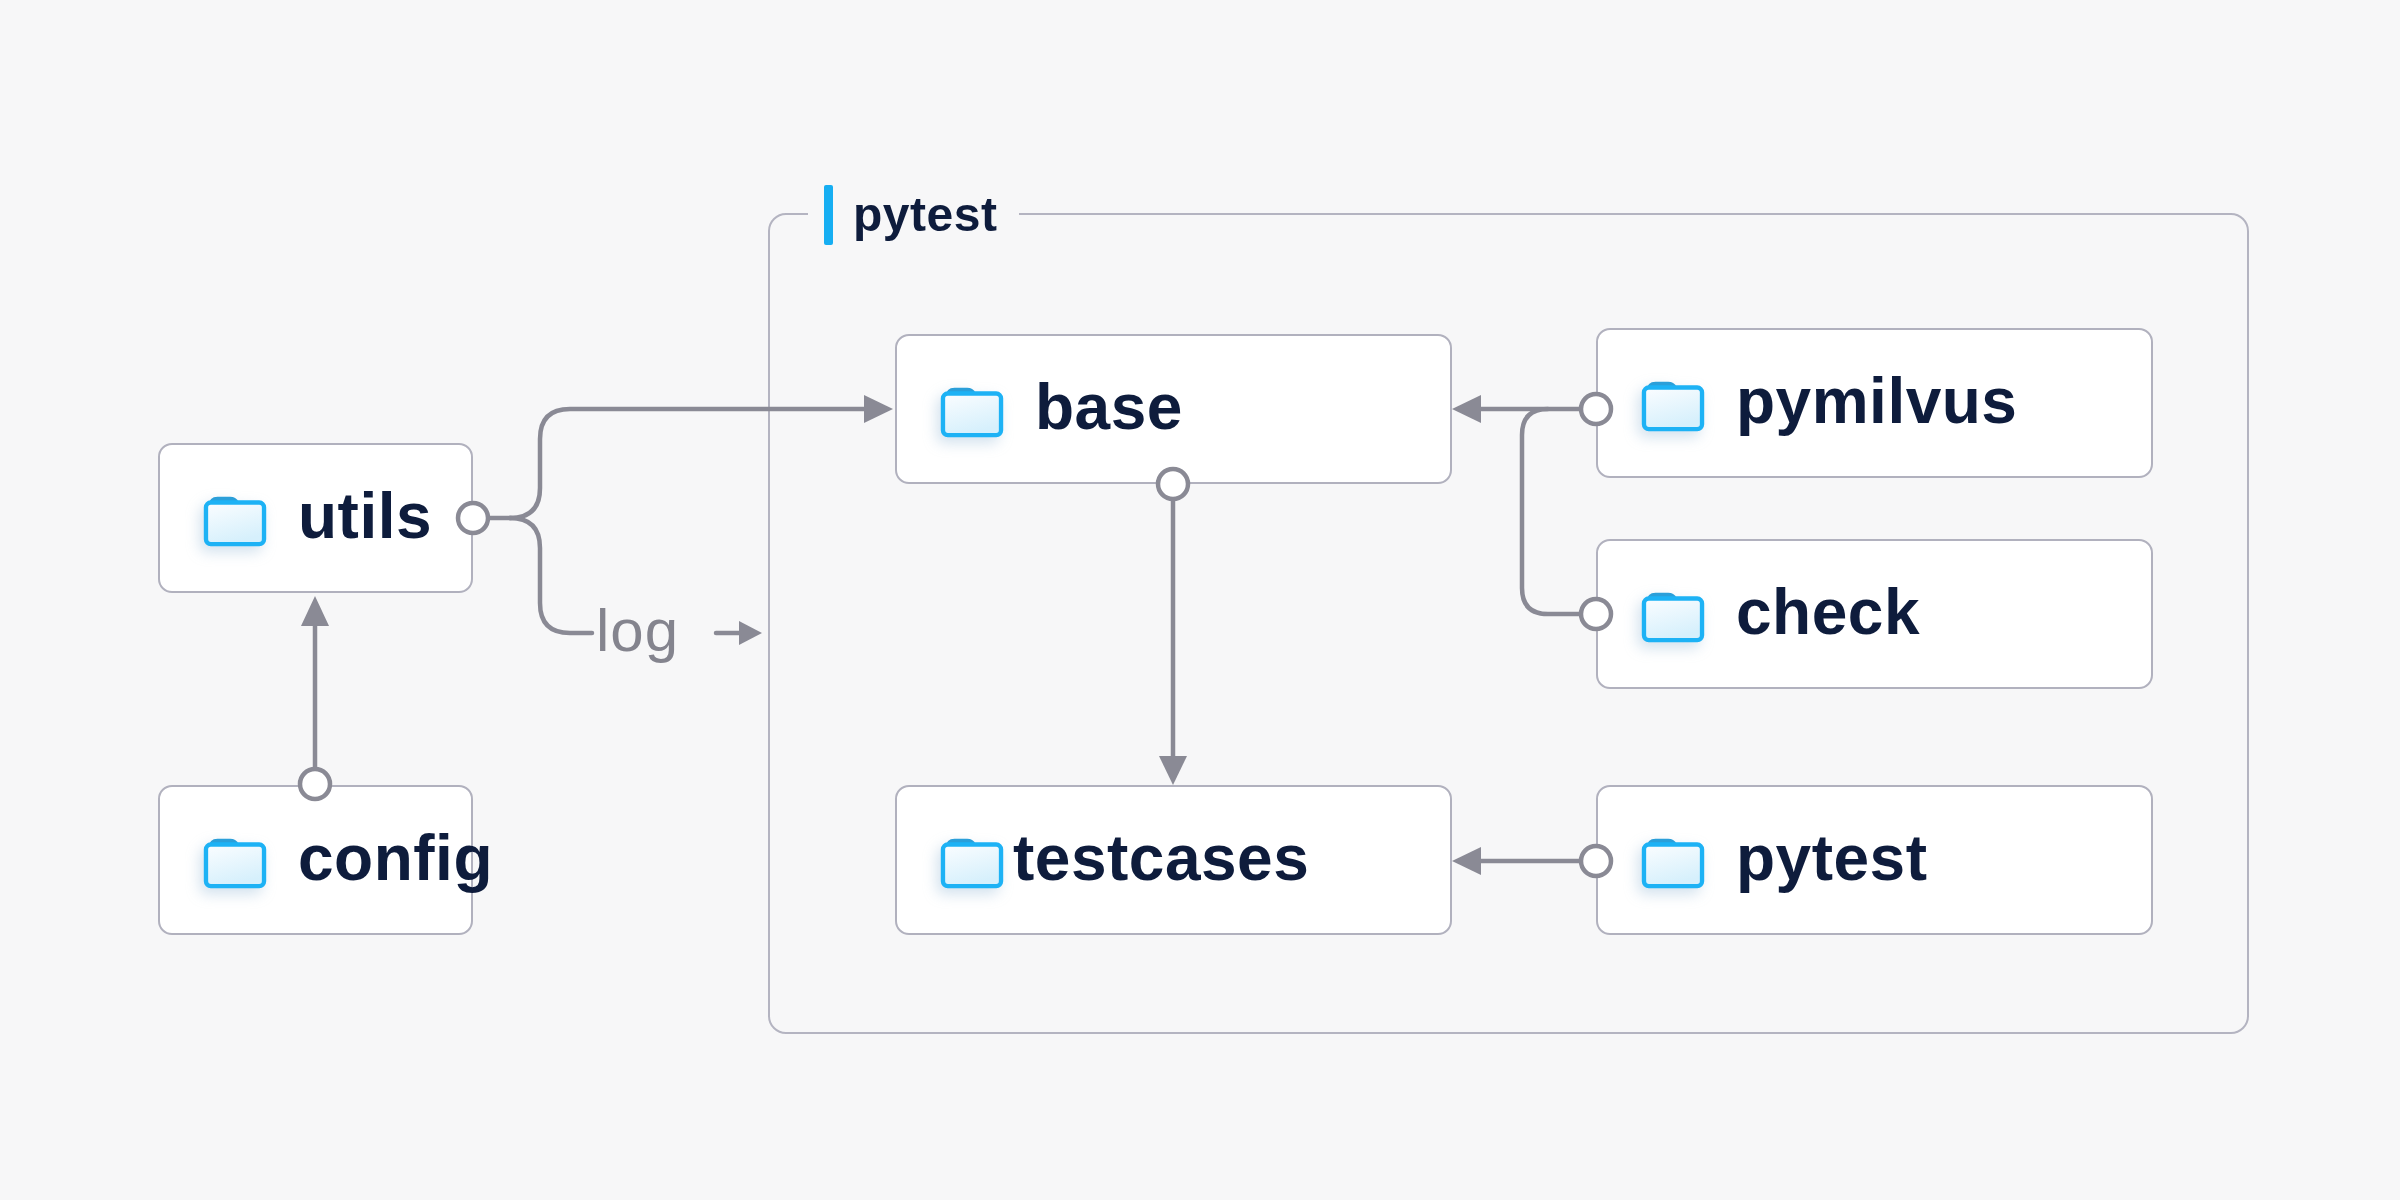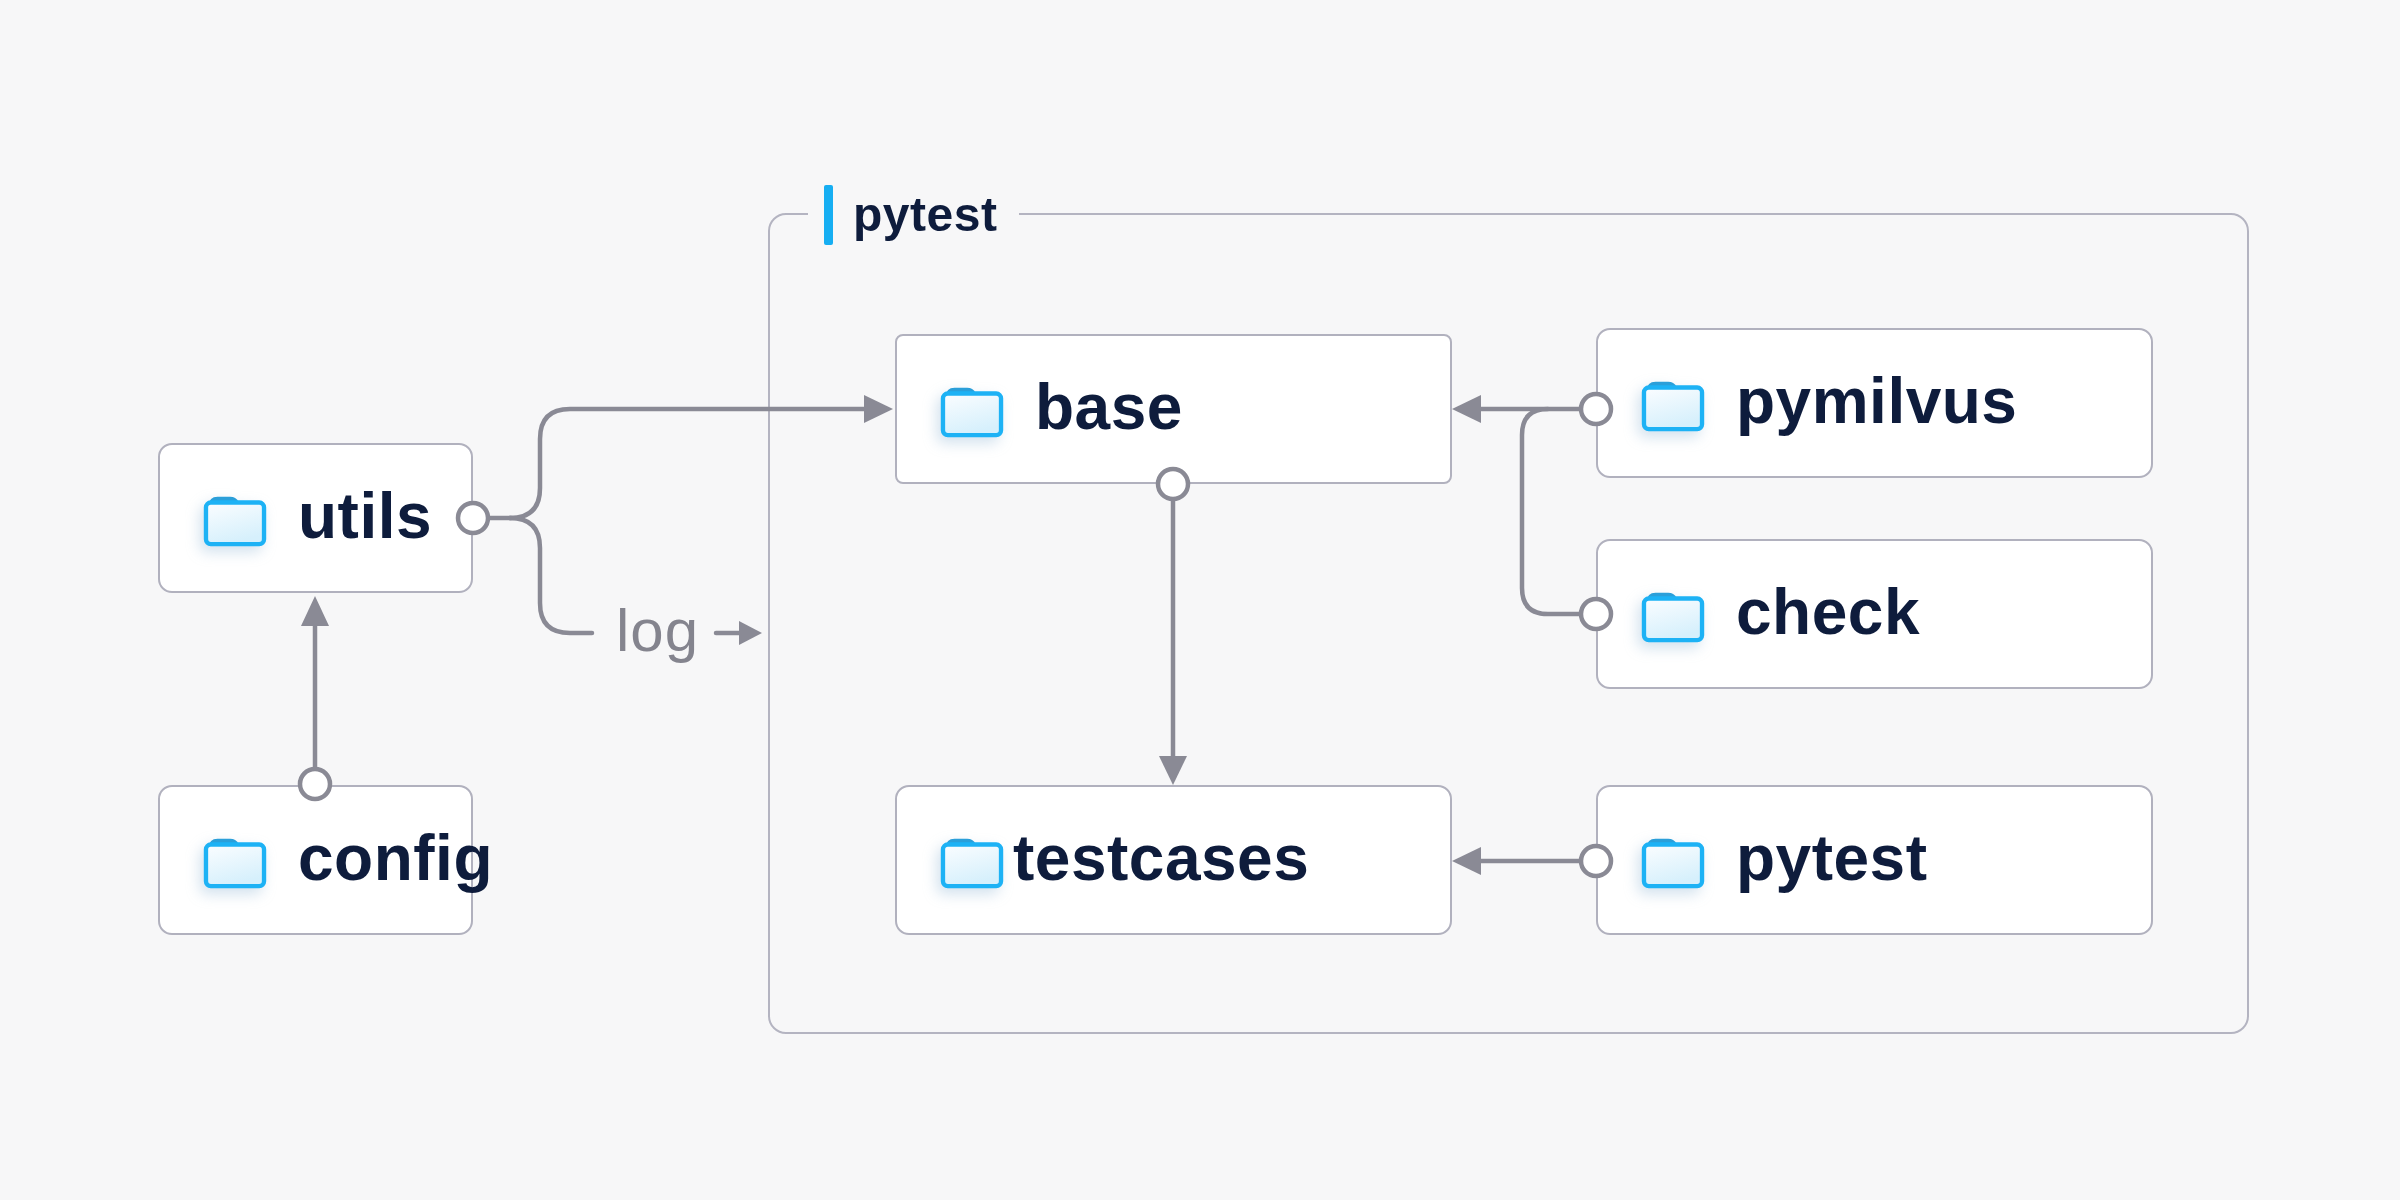--- a/index.html
+++ b/index.html
@@ -75,21 +75,21 @@
     letter-spacing: 0.5px;
     white-space: nowrap;
     transform: translateY(-2px);
   }
   .folder {
     flex: 0 0 auto;
     filter: drop-shadow(-4px 6px 7px rgba(110, 160, 200, 0.30));
   }
   #node-utils     { left: 158px;  top: 443px;  width: 315px; }
   #node-config    { left: 158px;  top: 785px;  width: 315px; }
-  #node-base      { left: 895px;  top: 334px;  width: 557px; border-radius: 8px; }
+  #node-base      { left: 895px;  top: 334px;  width: 557px; }
   #node-pymilvus  { left: 1596px; top: 328px;  width: 557px; }
   #node-check     { left: 1596px; top: 539px;  width: 557px; }
   #node-testcases { left: 895px;  top: 785px;  width: 557px; gap: 8px; }
   #node-common    { left: 1596px; top: 785px;  width: 557px; }
   
   .wires {
     position: absolute;
     left: 0;
     top: 0;
     z-index: 5;
@@ -108,21 +108,20 @@
     left: 596px;
     top: 598px;
     height: 66px;
     line-height: 66px;
     font-size: 60px;
     font-weight: 400;
     color: #84848e;
     letter-spacing: 1px;
     z-index: 6;
     white-space: nowrap;
-    margin-left: 20px;
   }
 </style>
 </head>
 <body>
 
 <div class="stage">
 
   <svg width="0" height="0" style="position:absolute" aria-hidden="true">
     <defs>
       <linearGradient id="foldergrad" x1="0" y1="0" x2="0.35" y2="1">

